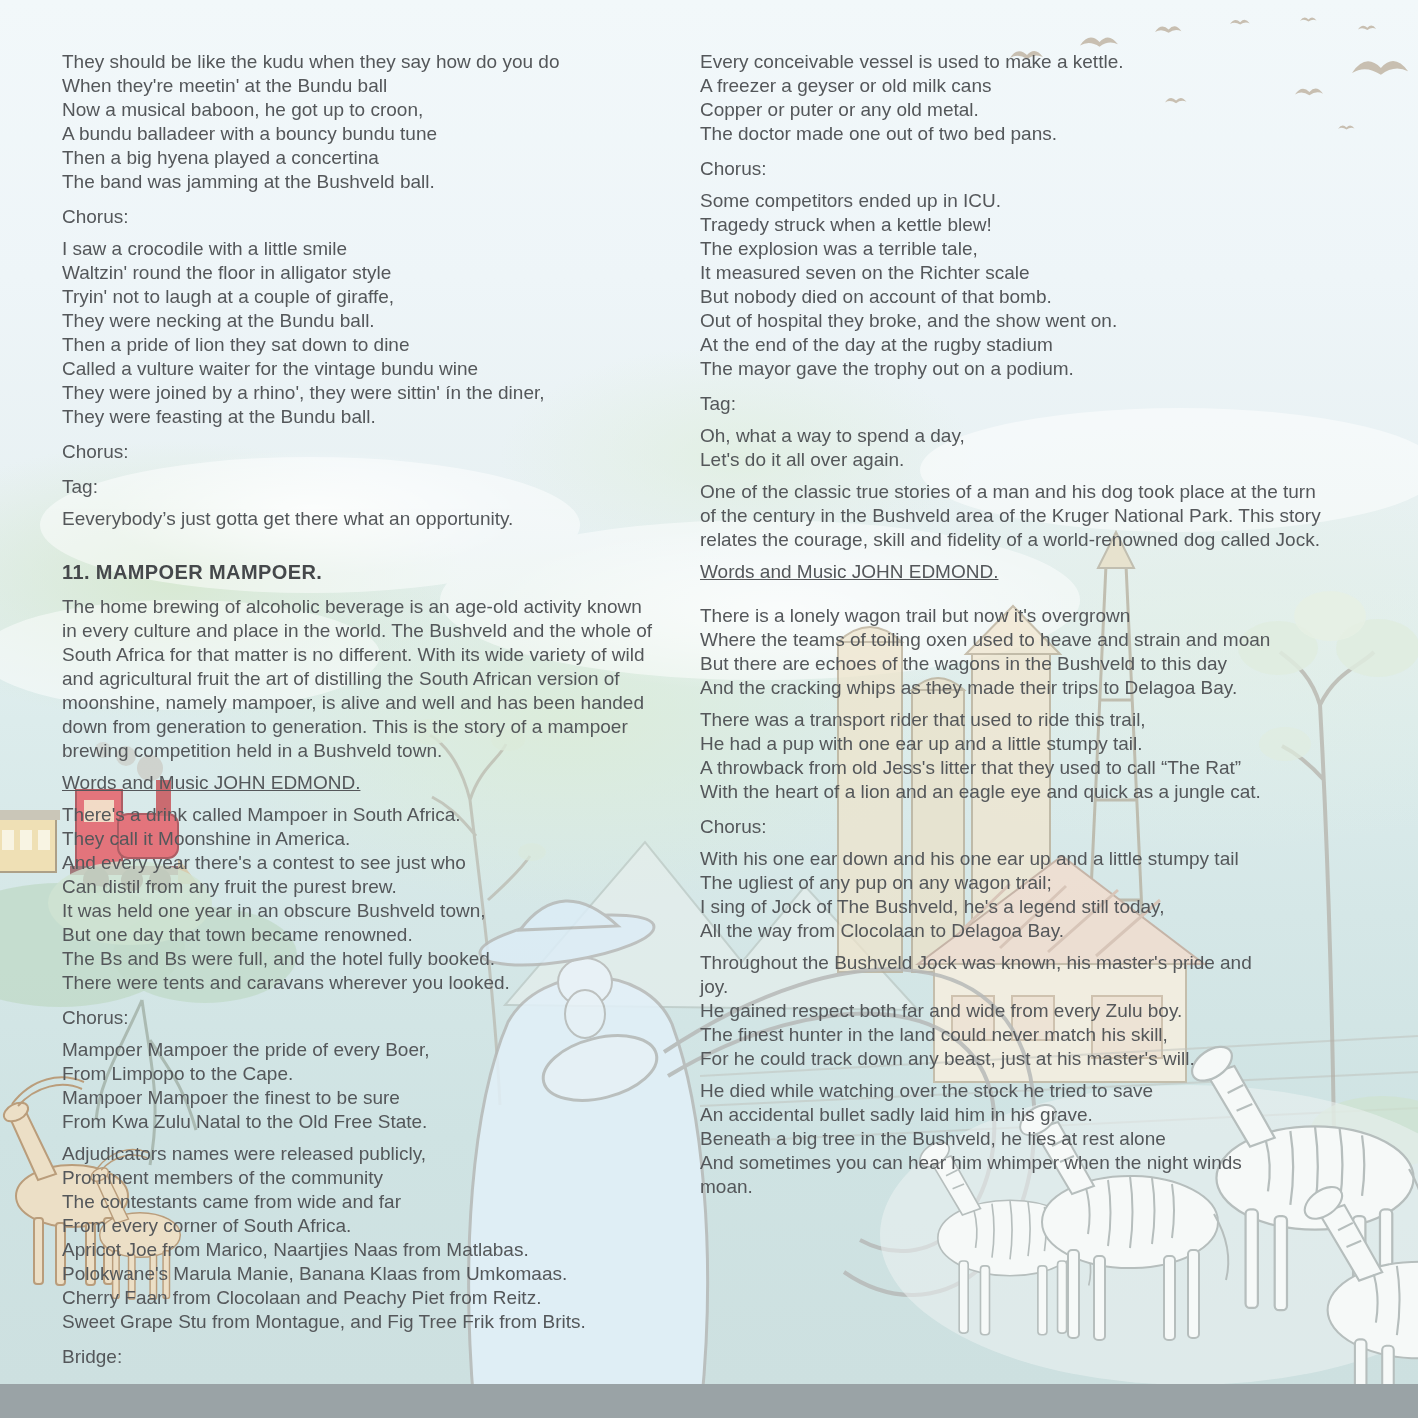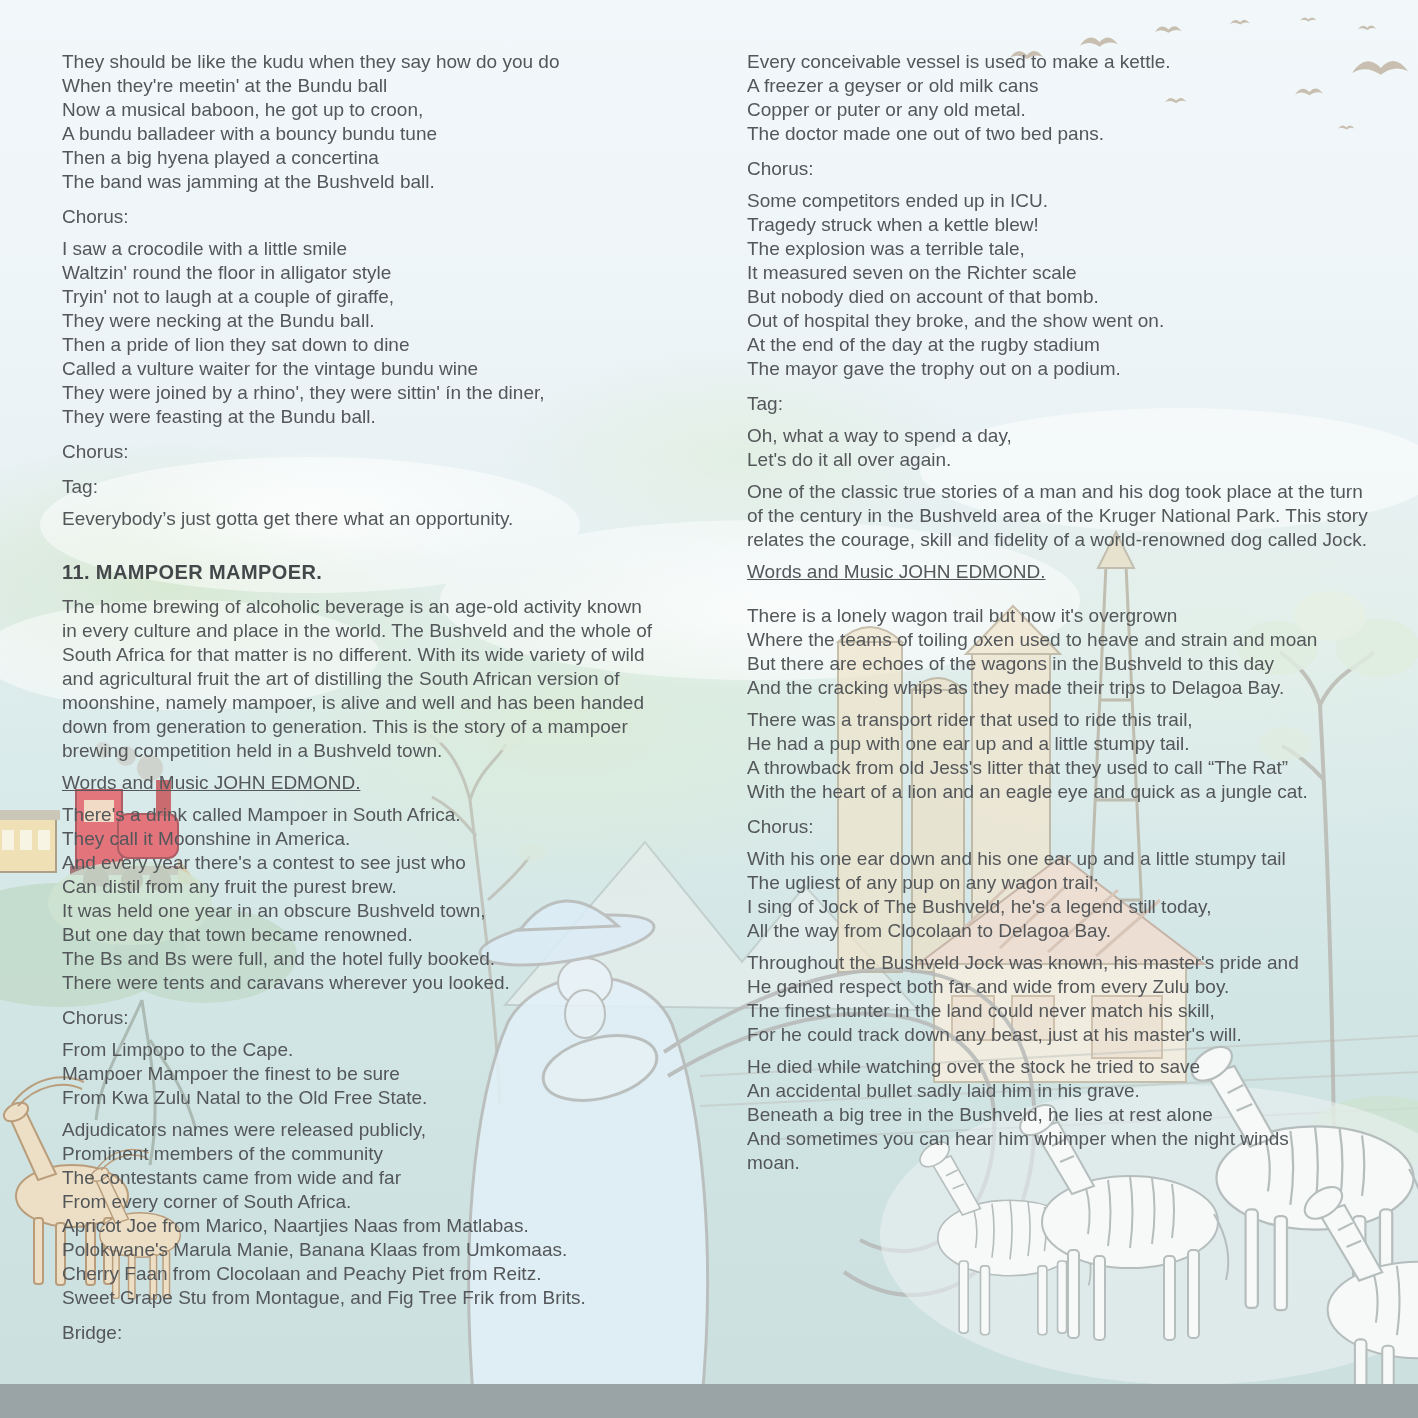--- a/index.html
+++ b/index.html
@@ -12,21 +12,21 @@
       radial-gradient(420px 120px at 55% 44%, rgba(255,255,255,.65), rgba(255,255,255,0) 70%),
       radial-gradient(420px 200px at 12% 42%, rgba(214,232,206,.85), rgba(214,232,206,0) 70%),
       radial-gradient(520px 260px at 40% 52%, rgba(219,236,214,.8), rgba(219,236,214,0) 72%),
       radial-gradient(340px 160px at 52% 33%, rgba(223,238,221,.7), rgba(223,238,221,0) 70%),
       radial-gradient(620px 300px at 86% 46%, rgba(228,240,229,.6), rgba(228,240,229,0) 72%),
       linear-gradient(180deg,#f2f8fa 0%,#eef5f8 20%,#e8f1f3 36%,#dcecec 52%,#d5e7e7 66%,#cfe3e3 82%,#cde0e0 100%);
   }
   svg.bg{position:absolute;left:0;top:0;z-index:1;}
   .col{position:absolute;top:50px;z-index:2;}
   .col-left{left:62px;width:600px;}
-  .col-right{left:747px;width:640px;}
+  .col-right{left:700px;width:640px;}
   .line,.paragraph,.label,.credit{line-height:24px;}
   .line{min-height:24px;}
   .stanza{margin:0 0 8px 0;}
   .label{margin:11px 0 8px 0;}
   .paragraph{margin:0 8px 8px 0;}
   .credit{text-decoration:underline;margin:0 0 8px 0;}
   .heading{font-weight:700;font-size:20px;letter-spacing:.4px;color:#45484b;margin:28px 0 10px 0;line-height:26px;}
   .spaced{margin-top:20px;}
 </style>
 </head>
@@ -210,20 +210,21 @@
         <div class="line">They call it Moonshine in America.</div>
         <div class="line">And every year there's  a contest to see just who</div>
         <div class="line">Can distil from any fruit the purest brew.</div>
         <div class="line">It was held one year in an obscure Bushveld town,</div>
         <div class="line">But one day that town became renowned.</div>
         <div class="line">The Bs and Bs were full, and the hotel fully booked.</div>
         <div class="line">There were tents and caravans wherever you looked.</div>
       </div>
       <div class="label">Chorus:</div>
       <div class="stanza">
+        <div class="line">Mampoer Mampoer the pride of every Boer,</div>
         <div class="line">From Limpopo to the Cape.</div>
         <div class="line">Mampoer Mampoer the finest to be sure</div>
         <div class="line">From Kwa Zulu Natal to the Old Free State.</div>
       </div>
       <div class="stanza">
         <div class="line">Adjudicators names were released publicly,</div>
         <div class="line">Prominent members of the community</div>
         <div class="line">The contestants came from wide and far</div>
         <div class="line">From every corner of South Africa.</div>
         <div class="line">Apricot Joe from Marico, Naartjies Naas from Matlabas.</div>
@@ -272,20 +273,21 @@
       </div>
       <div class="label">Chorus:</div>
       <div class="stanza">
         <div class="line">With his one ear down and his one ear up and a little stumpy tail</div>
         <div class="line">The ugliest of any pup on any wagon trail;</div>
         <div class="line">I sing of Jock of The Bushveld, he's a legend still today,</div>
         <div class="line">All the way from Clocolaan to Delagoa Bay.</div>
       </div>
       <div class="stanza">
         <div class="line">Throughout the Bushveld Jock was known, his master's pride and</div>
+        <div class="line">joy.</div>
         <div class="line">He gained respect both far and wide from every Zulu boy.</div>
         <div class="line">The finest hunter in the land could never match his skill,</div>
         <div class="line">For he could track down any beast, just at his master's will.</div>
       </div>
       <div class="stanza">
         <div class="line">He died while watching over the stock he tried to save</div>
         <div class="line">An accidental bullet sadly laid him in his grave.</div>
         <div class="line">Beneath a big tree in the Bushveld, he lies at rest alone</div>
         <div class="line">And sometimes you can hear him whimper when the night winds</div>
         <div class="line">moan.</div>

